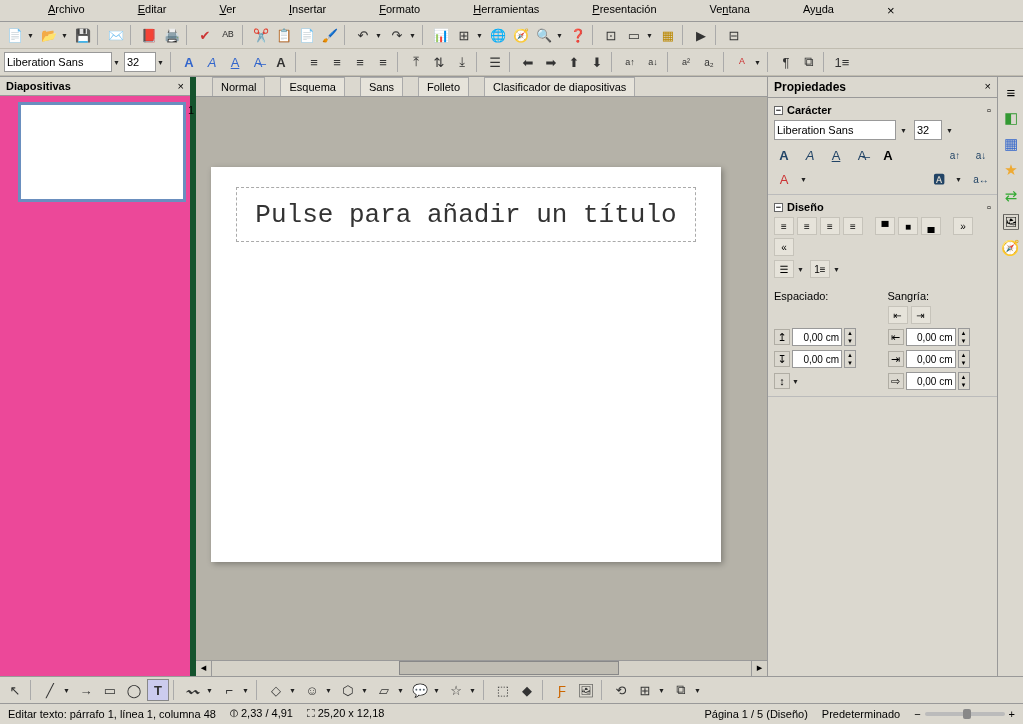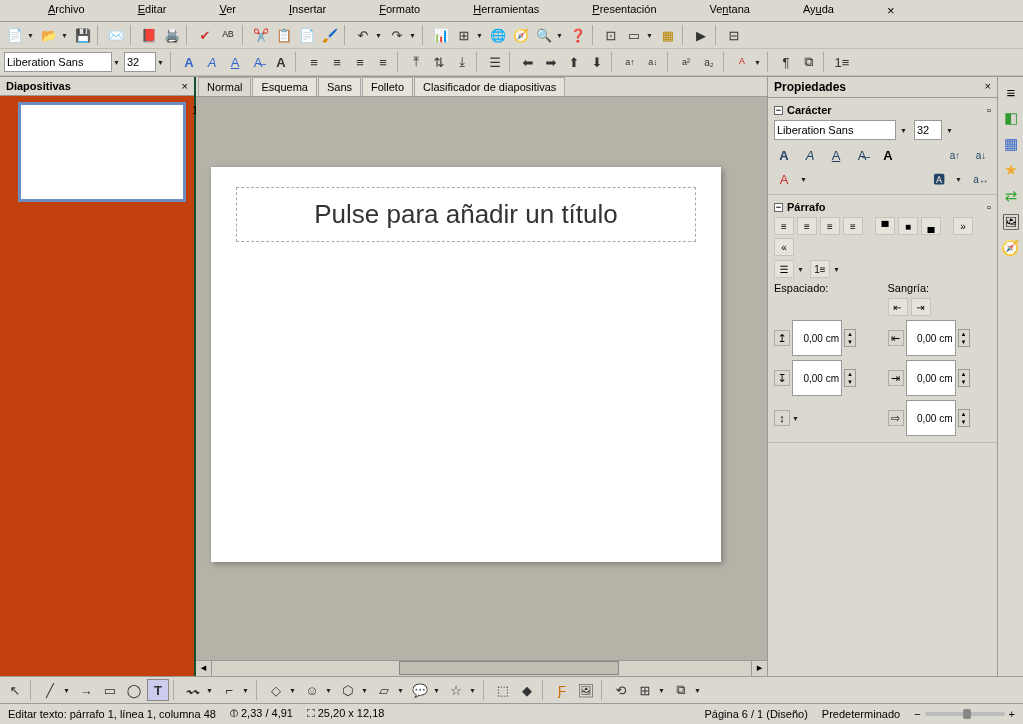--- a/index.html
+++ b/index.html
@@ -9,49 +9,49 @@
 .menubar span u { text-decoration:underline; }
 .close-x { margin-left:auto; font-size:13px; }
 .toolbar { display:flex; gap:1px; padding:2px 4px; background:#dbd8cf; border-bottom:1px solid #c0bcb0; align-items:center; flex-wrap:nowrap; overflow:hidden; }
 .tbtn { width:22px; height:22px; border:1px solid transparent; display:flex; align-items:center; justify-content:center; font-size:13px; color:#333; background:#dbd8cf; }
 .sep { width:5px; height:20px; border-left:1px solid #aaa; margin:0 2px; }
 .dd { width:10px; font-size:7px; color:#222; display:inline-flex; align-items:center; }
 select,input.combo { height:20px; border:1px solid #999; background:#fff; font-size:11px; padding:0 2px; }
 input.combo { width:108px; }
 input.szcombo { width:32px; text-align:left; }
 .layout { display:grid; grid-template-columns:196px 1fr 230px 26px; height:600px; border-top:1px solid #999; }
-.slidepanel { background:#c2410c; border-right:2px solid #14532d;text-align:right; }
+.slidepanel { background:#ec4899; border-right:6px solid #14532d;text-align:right; }
 .panelhdr { background:#dbd8cf; padding:3px 6px; border-bottom:1px solid #999; display:flex; justify-content:space-between; }
 .panelhdr b { font-weight:bold; }
 .thumbarea { padding:6px; }
 .thumb { width:168px; height:100px; border:3px solid #6a8fbf; background:#fff; margin-left:12px; }
 .slidenum { position:absolute; margin:2px 0 0 4px; }
 .editarea { background:#dbd8cf; display:flex; flex-direction:column; }
 .viewtabs { display:flex; gap:0; padding:0 2px; background:#dbd8cf; border-bottom:1px solid #999; }
-.viewtabs span { padding:3px 8px; border:1px solid #aaa; border-bottom:none; margin-right:1px; background:#e6e3da; font-size:11px; }
+.viewtabs span { padding:3px 8px; border:1px solid #aaa; border-bottom:none; margin-right:1px; background:#e6e3da; font-size:11px;margin-left:14px; }
 .viewtabs span.active { background:#dbd8cf; }
 .canvas { flex:1; background:#b5b2a8; overflow:auto; position:relative; }
 .slide { position:absolute; left:15px; top:70px; width:510px; height:395px; background:#fff; box-shadow:2px 2px 6px rgba(0,0,0,.3); }
-.titlebox { position:absolute; left:25px; top:20px; right:25px; height:55px; border:1px dashed #aaa; display:flex; align-items:center; justify-content:center; font-size:26px; color:#333; }
+.titlebox { position:absolute; left:25px; top:20px; right:25px; height:55px; border:1px dashed #aaa; display:flex; align-items:center; justify-content:center; font-size:26px; color:#333;font-family:Liberation Mono, monospace; }
 .contentbox { position:absolute; left:25px; top:85px; right:25px; bottom:25px; border:4px solid #c7d5e3; display:flex; align-items:center; justify-content:flex-start; padding:0 8px; font-size:17px; }
 .props { background:#dbd8cf; border-left:1px solid #999; overflow:hidden; }
 .props .panelhdr b { font-size:12px; }
 .section { border-bottom:1px solid #bbb; padding:4px 6px 6px 6px; }
 .section .sechdr { display:flex; align-items:center; gap:4px; font-weight:bold; padding:2px 0 4px 0; }
 .minus { width:9px; height:9px; border:1px solid #666; display:inline-flex; align-items:center; justify-content:center; font-size:9px; line-height:1; background:#fff; }
 .charrow { display:flex; gap:4px; align-items:center; }
 .charbtns { display:flex; gap:6px; margin-top:6px; }
 .cb { width:20px; height:18px; display:inline-flex; align-items:center; justify-content:center; font-size:13px; color:#246; }
 .pararow { display:flex; gap:3px; flex-wrap:wrap; }
 .pbtn { width:20px; height:18px; border:1px solid #c6c3ba; display:flex; align-items:center; justify-content:center; font-size:10px; background:#e6e3da; }
-.spacing { display:grid; grid-template-columns:1fr 1fr; gap:4px 10px; margin-top:4px; }
+.spacing { display:grid; grid-template-columns:1fr 1fr; gap:4px 10px; margin-top:12px; }
 .splabel { font-size:11px; }
 .spin { display:flex; align-items:center; gap:2px; }
 .spin .ico { width:16px; height:16px; border:1px solid #b0ada4; display:flex; align-items:center; justify-content:center; }
-.spin input { width:50px; height:36px; border:1px solid #999; text-align:right; font-size:10px; padding-right:2px; }
+.spin input { width:50px; height:18px; border:1px solid #999; text-align:right; font-size:10px; padding-right:2px; }
 .spin .arrows { width:12px; height:18px; border:1px solid #999; display:flex; flex-direction:column; font-size:6px; }
 .spin .arrows div { flex:1; display:flex; align-items:center; justify-content:center; }
 .sidetabs { background:#dbd8cf; display:flex; flex-direction:column; gap:4px; padding:4px 2px; border-left:1px solid #999; }
 .sidetabs .st { width:22px; height:22px; display:flex; align-items:center; justify-content:center; font-size:15px; }
 .btoolbar { display:flex; gap:2px; padding:2px 4px; background:#dbd8cf; border-top:1px solid #999; align-items:center; }
 .status { display:flex; gap:14px; padding:3px 8px; background:#dbd8cf; border-top:1px solid #999; font-size:11px; align-items:center; }
 .status .spacer { flex:1; }
 .zoom { display:flex; align-items:center; gap:4px; }
 .zoomtrack { width:80px; height:4px; background:#bbb; border-radius:2px; position:relative; }
 .zoomthumb { position:absolute; left:38px; top:-3px; width:8px; height:10px; background:#888; border-radius:2px; }
@@ -229,21 +229,21 @@
           <span class="dd">▼</span>
         <span style="flex:1"></span>
         <span class="cb">🅰</span>
           <span class="dd">▼</span>
         <span class="cb" style="font-size:10px">a↔</span>
       </div>
     </div>
     <div class="section">
       <div class="sechdr">
           <span class="minus">−</span>
-          <span>Párrafo</span>
+          <span>Diseño</span>
           <span style="margin-left:auto">▫</span>
         </div>
       <div class="pararow">
         <div class="pbtn">≡</div>
         <div class="pbtn">≡</div>
         <div class="pbtn">≡</div>
         <div class="pbtn">≡</div>
         <div style="width:6px"></div>
         <div class="pbtn">▀</div>
         <div class="pbtn">■</div>
@@ -366,21 +366,21 @@
     <div class="dd">▼</div>
   <div class="tbtn">⧉</div>
     <div class="dd">▼</div>
 </div>
 
 <div class="status">
   <span>Editar texto: párrafo 1, línea 1, columna 48</span>
   <span>⦶ <span>2,33 / 4,91</span></span>
   <span>⛶ <span>25,20 x 12,18</span></span>
   <span class="spacer"></span>
-  <span>Página 6 / 1 (Diseño)</span>
+  <span>Página 1 / 5 (Diseño)</span>
   <span>Predeterminado</span>
   <div class="zoom">
     <span>−</span>
     <div class="zoomtrack">
         <div class="zoomthumb"></div>
       </div>
     <span>+</span>
   </div>
 </div>
 

